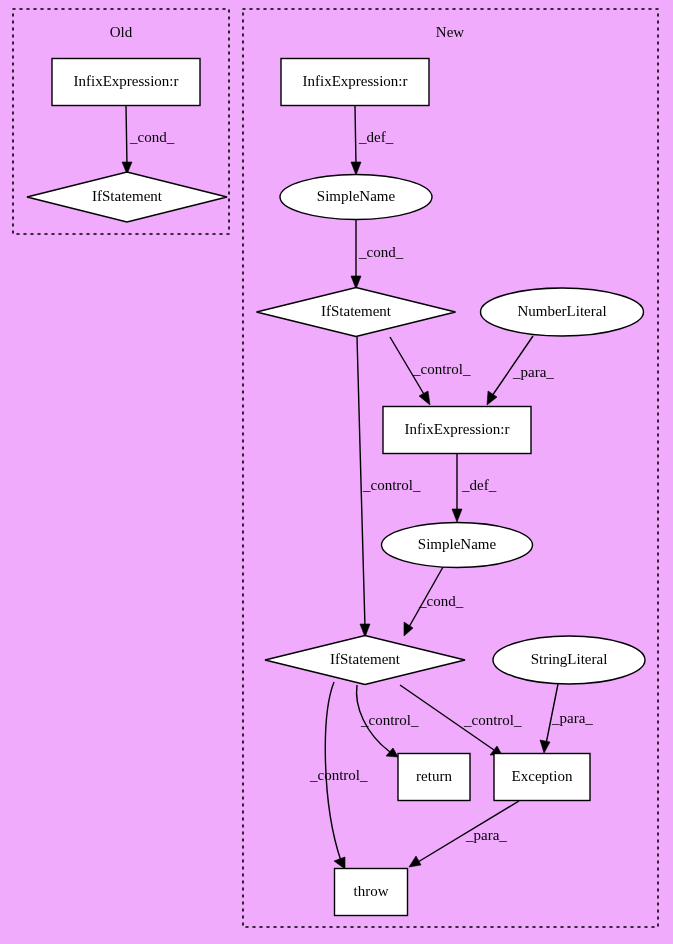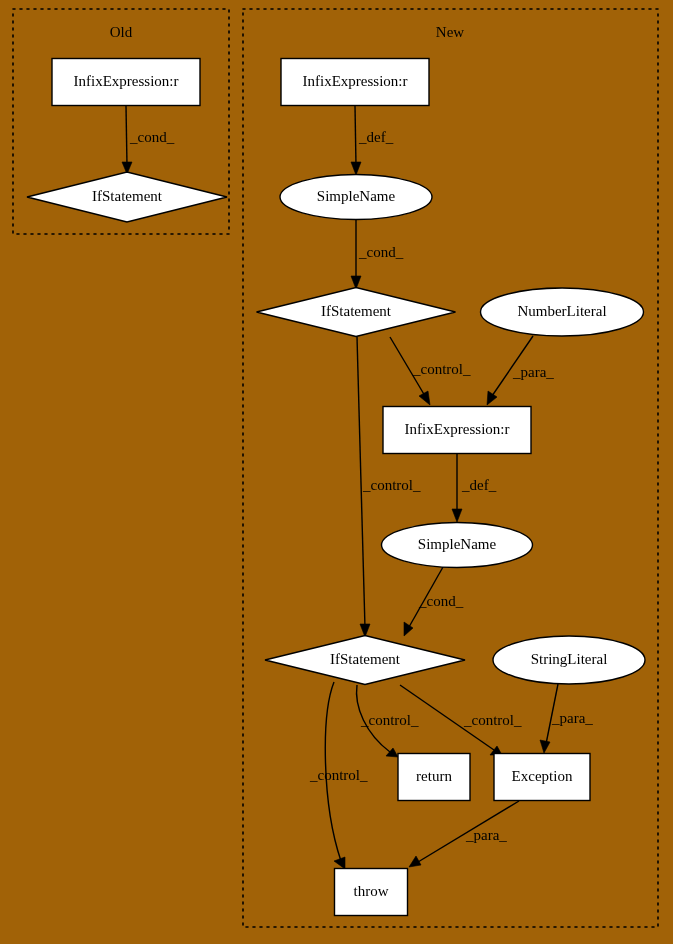--- a/index.html
+++ b/index.html
@@ -4,21 +4,21 @@
 <style>
   html, body {
     margin: 0;
     padding: 0;
     background: #ffffff;
   }
   #canvas {
     position: relative;
     width: 673px;
     height: 944px;
-    background: #a16207;
+    background: #f0abfc;
     font-family: "Liberation Serif", "DejaVu Serif", serif;
     overflow: hidden;
   }
   svg#graph {
     position: absolute;
     left: 0;
     top: 0;
     width: 673px;
     height: 944px;
   }

